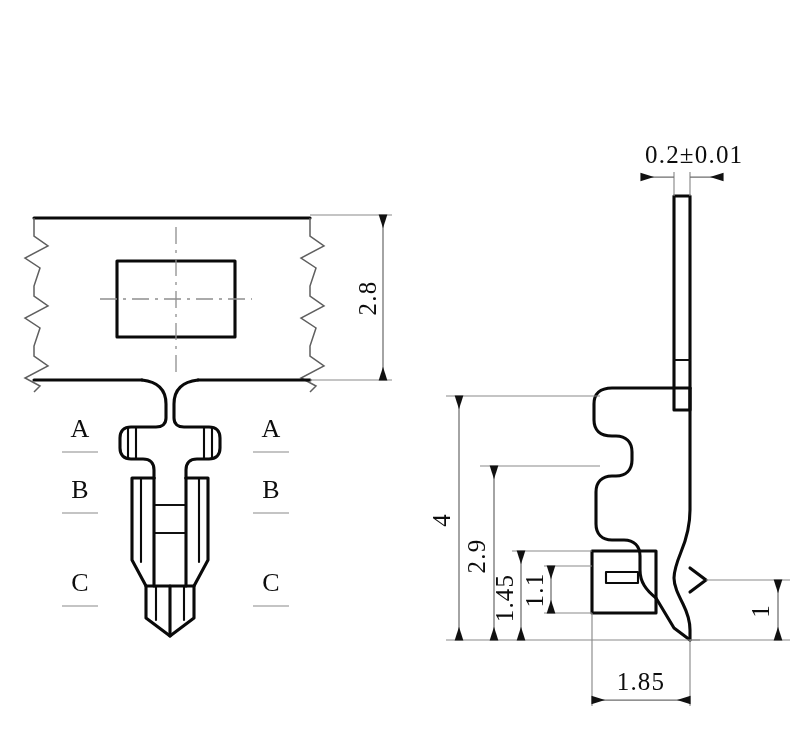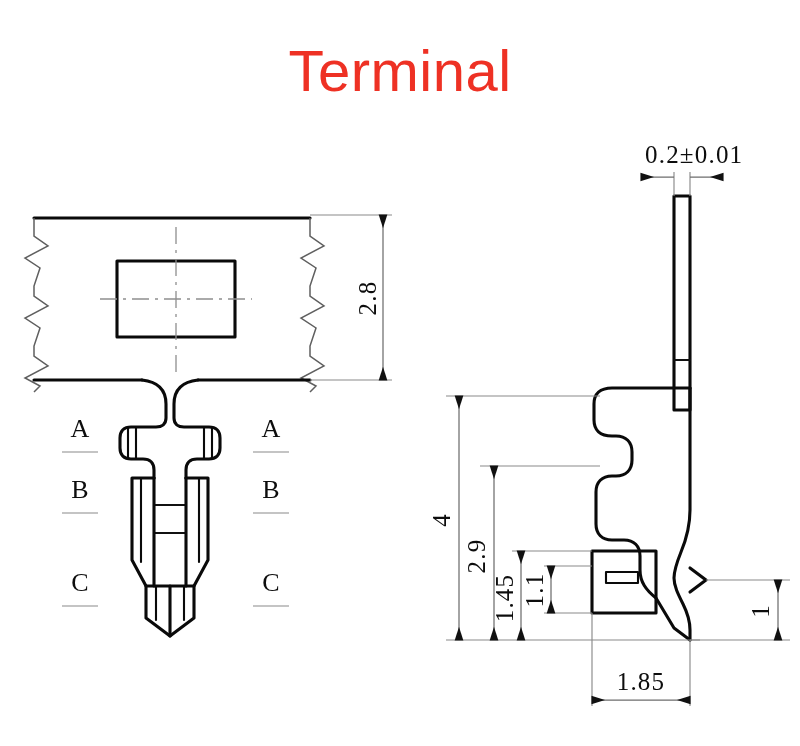--- a/index.html
+++ b/index.html
@@ -102,21 +102,20 @@
   .abcrule {
     stroke: #8a8a8a;
     stroke-width: 1.2;
   }
 </style>
 </head>
 <body>
 
 <div id="stage">
 
-  <div id="title" style="color: rgb(238, 49, 36);">Terminal</div>
 
   <svg id="drawing" viewBox="0 0 800 746">
 
     <defs>
       <marker id="arrIn" viewBox="0 0 12 8" refX="11.5" refY="4" markerWidth="11" markerHeight="7.4" orient="auto-start-reverse">
         <path d="M0,4 L12,0.2 L12,7.8 Z" class="arrowfill"></path>
       </marker>
     </defs>
 
     <g>

